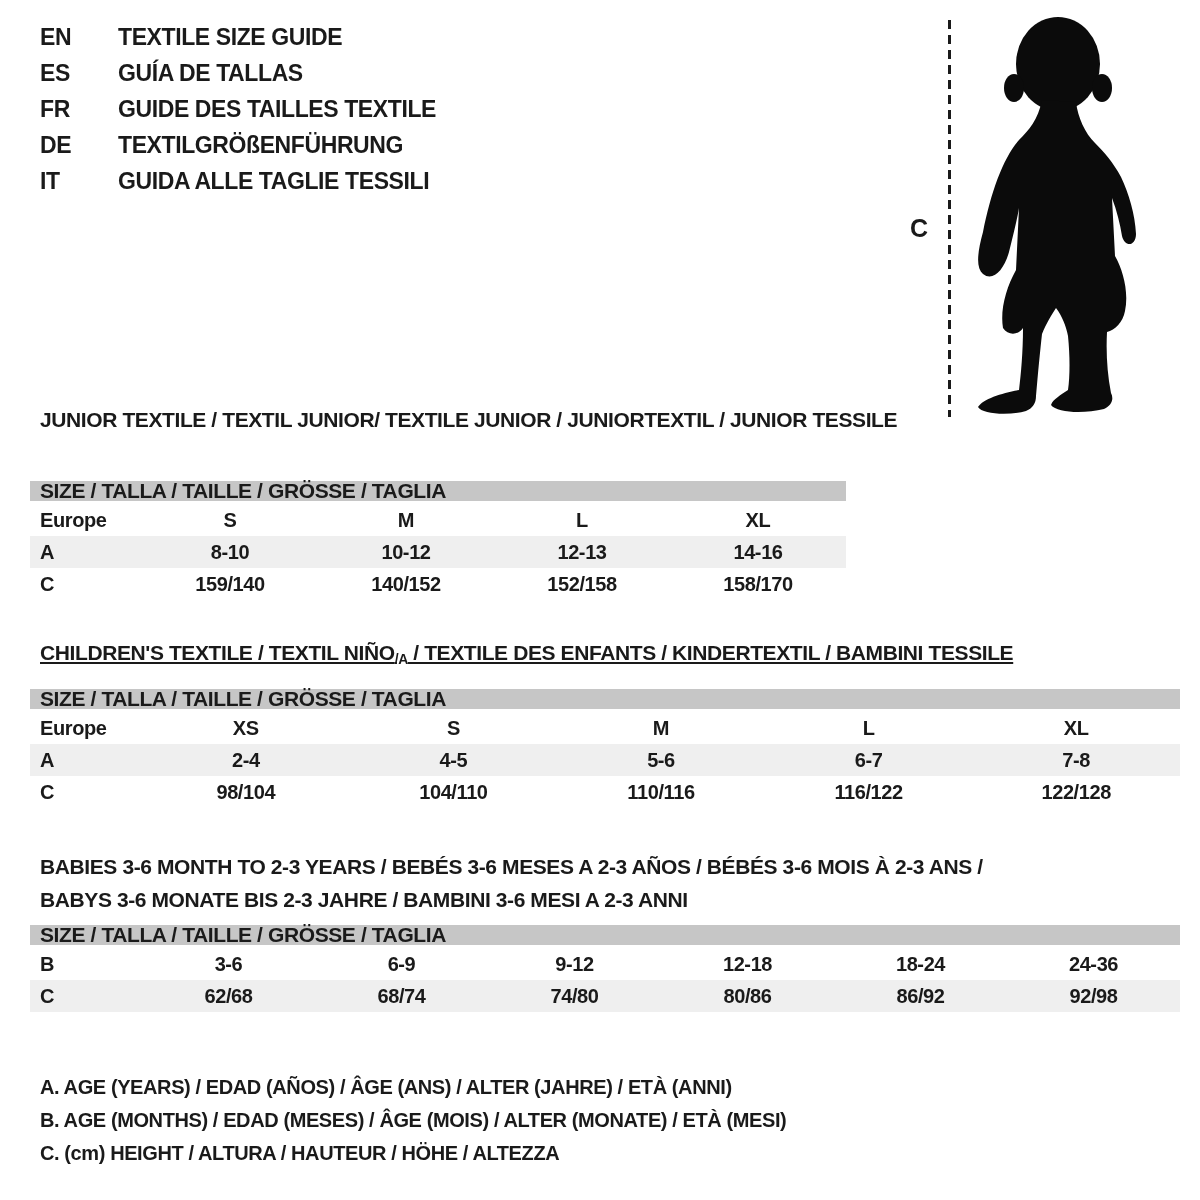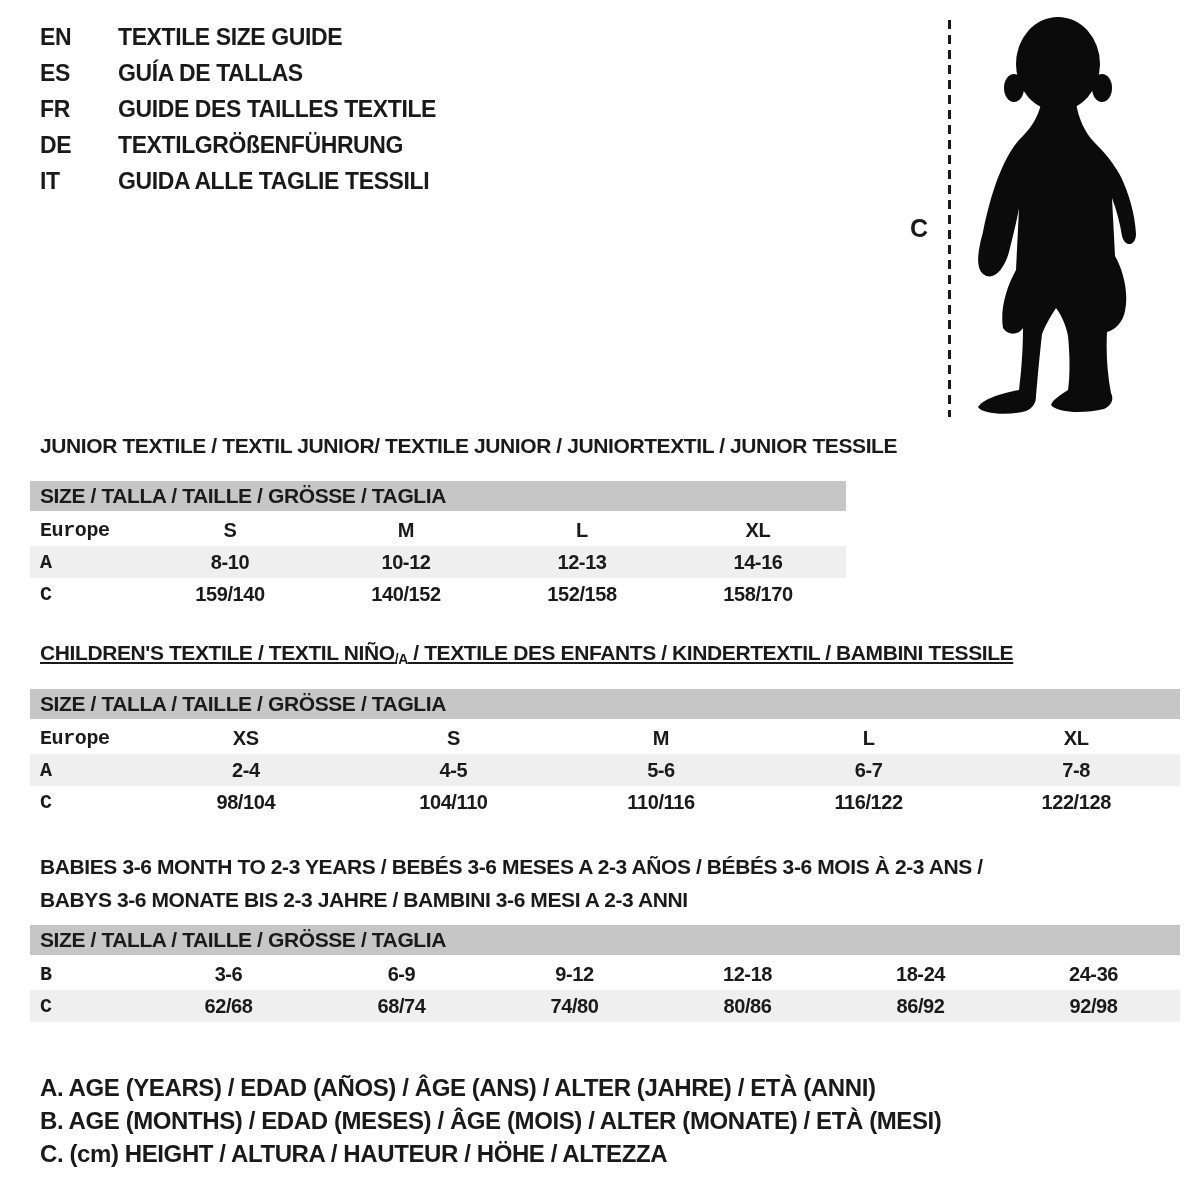--- a/index.html
+++ b/index.html
@@ -50,36 +50,36 @@
   .sec-title{
     position:absolute;left:40px;
     font-size:21px;line-height:23px;
     white-space:nowrap;
   }
   .sec-title .subsc{font-size:14px;vertical-align:-4px;}
   .sec-title.two-line{line-height:33px;}
   
   .stable{position:absolute;left:30px;}
   .size-bar{
-    height:30px;background:var(--bar);
+    height:20px;background:var(--bar);
     display:flex;align-items:center;
     padding-left:10px;margin-bottom:3px;
     font-size:21px;
   }
   .trow{display:grid;height:32px;align-items:center;font-size:20px;}
   .trow.shaded{background:var(--shade);}
   .t1 .trow{grid-template-columns:112px repeat(4,1fr);}
   .t2 .trow{grid-template-columns:112px repeat(5,1fr);}
   .t3 .trow{grid-template-columns:112px repeat(6,1fr);}
-  .trow .lbl{text-align:left;padding-left:10px;font-family:Liberation Mono, monospace;}
+  .trow .lbl{text-align:left;padding-left:10px;}
   .trow .val{text-align:center;}
   
   .legend{
     position:absolute;left:40px;top:1071px;
-    font-size:24px;line-height:33px;
+    font-size:20px;line-height:33px;
     white-space:nowrap;
   }
 </style>
 </head>
 <body>
 
 <div class="canvas">
 
   <div class="lang-block">
     <span>EN</span>
@@ -125,21 +125,21 @@
       C163,278 157,256 149,242
       L146,184
       C151,197 154,210 156,222
       C159,234 170,232 170,220
       C169,200 163,180 155,163
       C147,148 138,138 129,129
       C119,119 112,104 110,88
       Z"></path>
   </svg>
 
-  <div class="sec-title" style="top:434px;">JUNIOR TEXTILE / TEXTIL JUNIOR/ TEXTILE JUNIOR / JUNIORTEXTIL / JUNIOR TESSILE</div>
+  <div class="sec-title" style="top:408px;">JUNIOR TEXTILE / TEXTIL JUNIOR/ TEXTILE JUNIOR / JUNIORTEXTIL / JUNIOR TESSILE</div>
   <div class="stable t1" style="top:481px;width:816px;">
     <div class="size-bar">SIZE / TALLA / TAILLE / GRÖSSE / TAGLIA</div>
     <div class="trow">
       <span class="lbl">Europe</span>
       <span class="val">S</span>
       <span class="val">M</span>
       <span class="val">L</span>
       <span class="val">XL</span>
     </div>
     <div class="trow shaded">

